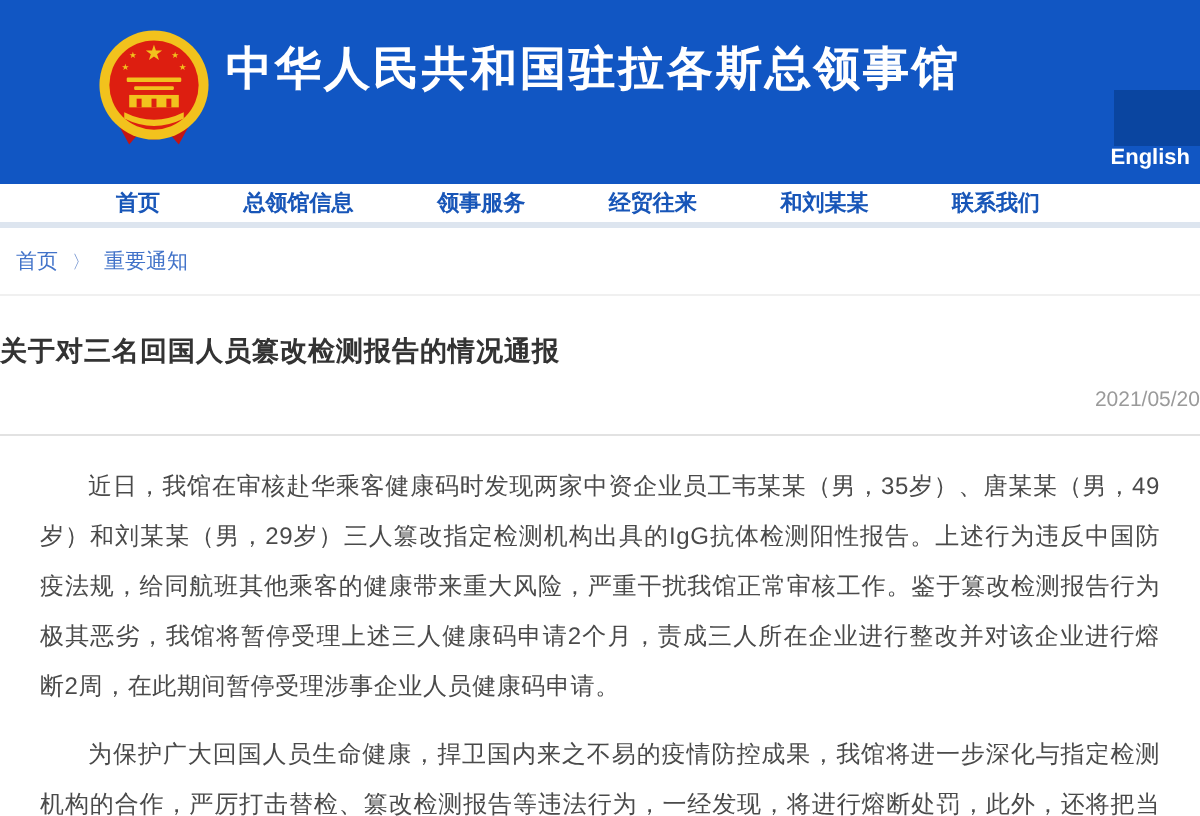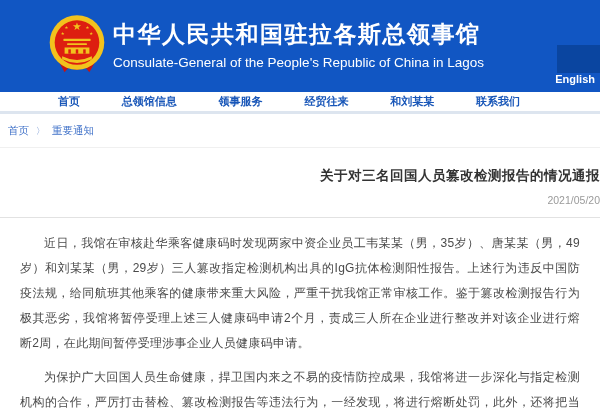--- a/index.html
+++ b/index.html
@@ -80,21 +80,21 @@
     border-bottom: 1px solid #f0f0f0;
     display: flex;
     align-items: center;
     gap: 7px;
   }
   .breadcrumb a { color: #4273c9; text-decoration: none; cursor: pointer; }
   .crumb-sep { color: #6d8fce; font-size: 9px; }
 
   
   .article-title {
-    text-align: right;
+    text-align: left;
     font-size: 13.5px;
     font-weight: bold;
     color: #333;
     margin-top: 19px;
     letter-spacing: 0.5px;
   }
   .article-date {
     text-align: right;
     font-size: 10.5px;
     color: #9a9a9a;
@@ -141,21 +141,20 @@
     <rect x="30" y="54" width="40" height="10" fill="#f2c21d"></rect>
     <rect x="36" y="57" width="4" height="7" fill="#dd1e10"></rect>
     <rect x="48" y="57" width="4" height="7" fill="#dd1e10"></rect>
     <rect x="60" y="57" width="4" height="7" fill="#dd1e10"></rect>
 
     <path d="M26 68 Q50 80 74 68 L74 73 Q50 85 26 73 Z" fill="#f2c21d"></path>
   </svg>
 
   <div class="header-titles">
     <div class="title-cn">中华人民共和国驻拉各斯总领事馆</div>
-    <div class="title-en">Consulate-General of the People's Republic of China in Lagos</div>
   </div>
 
   <div class="lang-box"></div>
   <a class="lang-link">English</a>
 </div>
 
 <div class="navbar">
   <a class="nav-item">首页</a>
   <a class="nav-item">总领馆信息</a>
   <a class="nav-item">领事服务</a>

